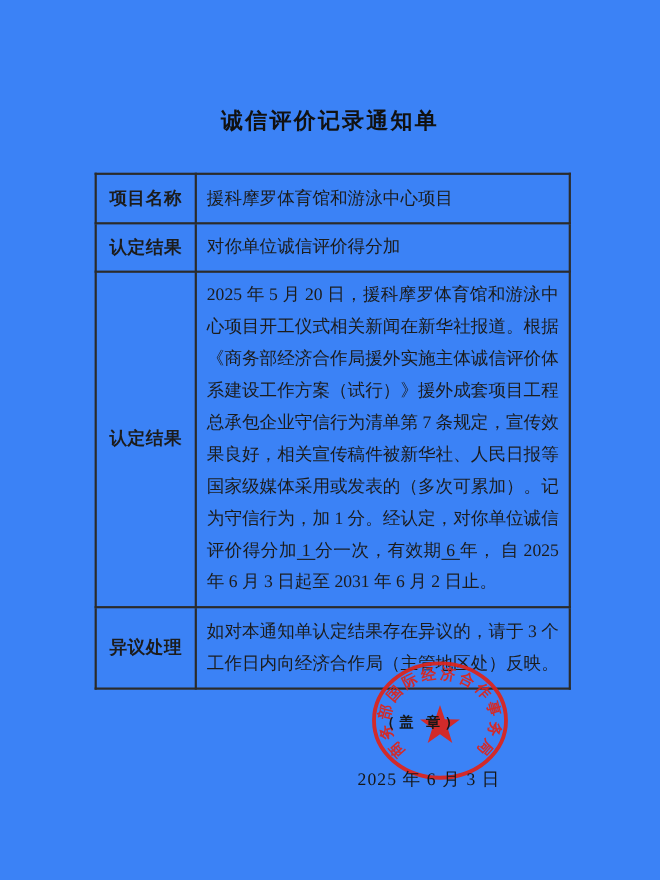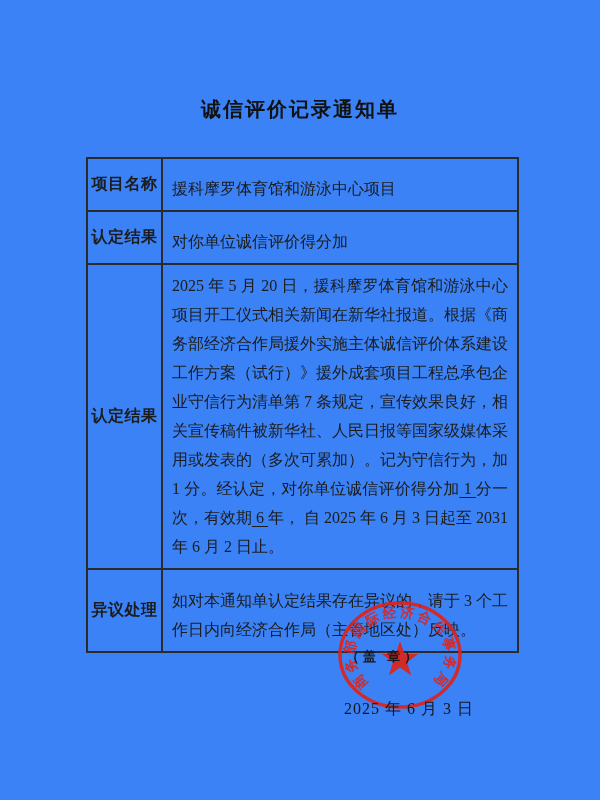--- a/index.html
+++ b/index.html
@@ -26,30 +26,30 @@
     left:86px; top:157px;
     width:433px;
     border-collapse:collapse;
     table-layout:fixed;
   }
   table.doc-table td {
     border:2px solid #2b2b2b;
     vertical-align:middle;
   }
   td.label-cell {
-    width:75px;
+    width:91px;
     text-align:center;
     font-weight:bold;
     font-size:16px;
     padding:6px 2px;
     letter-spacing:0.5px;
   }
   td.content-cell {
     font-size:16px;
-    padding:16px 9px 7px 9px;
+    padding:7px 9px 7px 9px;
     line-height:28px;
     text-align:left;
   }
   td.content-cell.justify {
     text-align:justify;
     line-height:29px;
   }
   .row-name    td { height:45px; }
   .row-company td { height:42px; }
   .row-result  td.content-cell { height:300px; vertical-align:top; padding-top:6px;border-radius:9px; }
@@ -66,21 +66,21 @@
     position:absolute;
     left:346px; top:648px;
     width:120px;
     font-size:13px;
     letter-spacing:4px;
     color:#161616;
     font-weight:bold;
   }
   .doc-date {
     position:absolute;
-    left:344px; top:699px;
+    left:325px; top:699px;
     font-size:16px;
     letter-spacing:1px;
     color:#161616;
   }
 </style>
 </head>
 <body>
 
 <div class="page">
 

